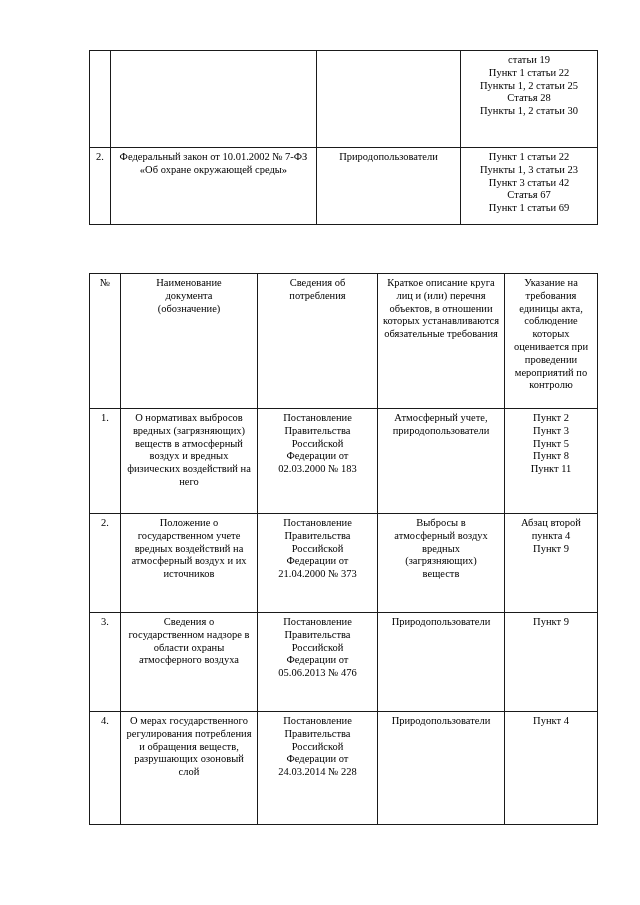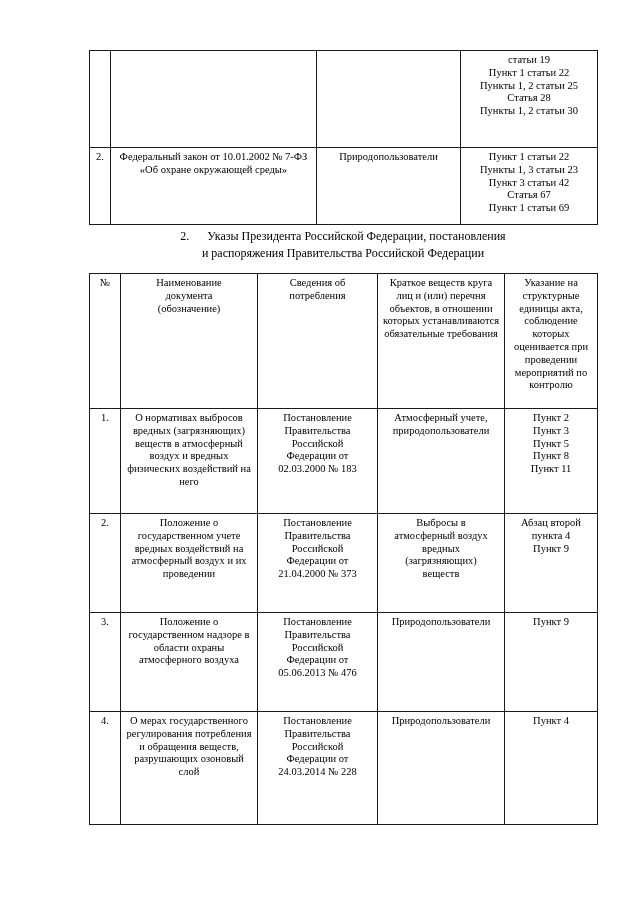--- a/index.html
+++ b/index.html
@@ -144,82 +144,78 @@
         <td class="c-center">Природопользователи</td>
         <td class="c-center multi">Пункт 1 статьи 22
 Пункты 1, 3 статьи 23
 Пункт 3 статьи 42
 Статья 67
 Пункт 1 статьи 69</td>
       </tr>
     </tbody>
   </table>
 
-  <div class="section-heading">
-    <span class="sh-line1">2.      Указы Президента Российской Федерации, постановления</span>
-    <span class="sh-line2">и распоряжения Правительства Российской Федерации</span>
-  </div>
 
   <table id="table-two" class="doc-table">
     <colgroup>
       <col class="k-num">
         <col class="k-name">
         <col class="k-appr">
         <col class="k-desc">
         <col class="k-units">
     </colgroup>
     <tbody>
       <tr class="hdr-row">
         <td class="hdr">№</td>
         <td class="hdr multi">Наименование
 документа
 (обозначение)</td>
         <td class="hdr multi">Сведения об
 потребления</td>
-        <td class="hdr">Краткое веществ круга лиц и (или) перечня объектов, в отношении которых устанавливаются обязательные требования</td>
-        <td class="hdr">Указание на структурные единицы акта, соблюдение которых оценивается при проведении мероприятий по контролю</td>
+        <td class="hdr">Краткое описание круга лиц и (или) перечня объектов, в отношении которых устанавливаются обязательные требования</td>
+        <td class="hdr">Указание на требования единицы акта, соблюдение которых оценивается при проведении мероприятий по контролю</td>
       </tr>
 
       <tr class="r1">
         <td class="c-num">1.</td>
         <td class="c-left">О нормативах выбросов вредных (загрязняющих) веществ в атмосферный воздух и вредных физических воздействий на него</td>
         <td class="c-center multi">Постановление
 Правительства
 Российской
 Федерации от
 02.03.2000 № 183</td>
         <td class="c-center">Атмосферный учете, природопользователи</td>
         <td class="c-center multi">Пункт 2
 Пункт 3
 Пункт 5
 Пункт 8
 Пункт 11</td>
       </tr>
 
       <tr class="r2">
         <td class="c-num">2.</td>
-        <td class="c-left">Положение о государственном учете вредных воздействий на атмосферный воздух и их проведении</td>
+        <td class="c-left">Положение о государственном учете вредных воздействий на атмосферный воздух и их источников</td>
         <td class="c-center multi">Постановление
 Правительства
 Российской
 Федерации от
 21.04.2000 № 373</td>
         <td class="c-center multi">Выбросы в
 атмосферный воздух
 вредных
 (загрязняющих)
 веществ</td>
         <td class="c-center multi">Абзац второй
 пункта 4
 Пункт 9</td>
       </tr>
 
       <tr class="r3">
         <td class="c-num">3.</td>
-        <td class="c-left">Положение о государственном надзоре в области охраны атмосферного воздуха</td>
+        <td class="c-left">Сведения о государственном надзоре в области охраны атмосферного воздуха</td>
         <td class="c-center multi">Постановление
 Правительства
 Российской
 Федерации от
 05.06.2013 № 476</td>
         <td class="c-center">Природопользователи</td>
         <td class="c-center">Пункт 9</td>
       </tr>
 
       <tr class="r4">

